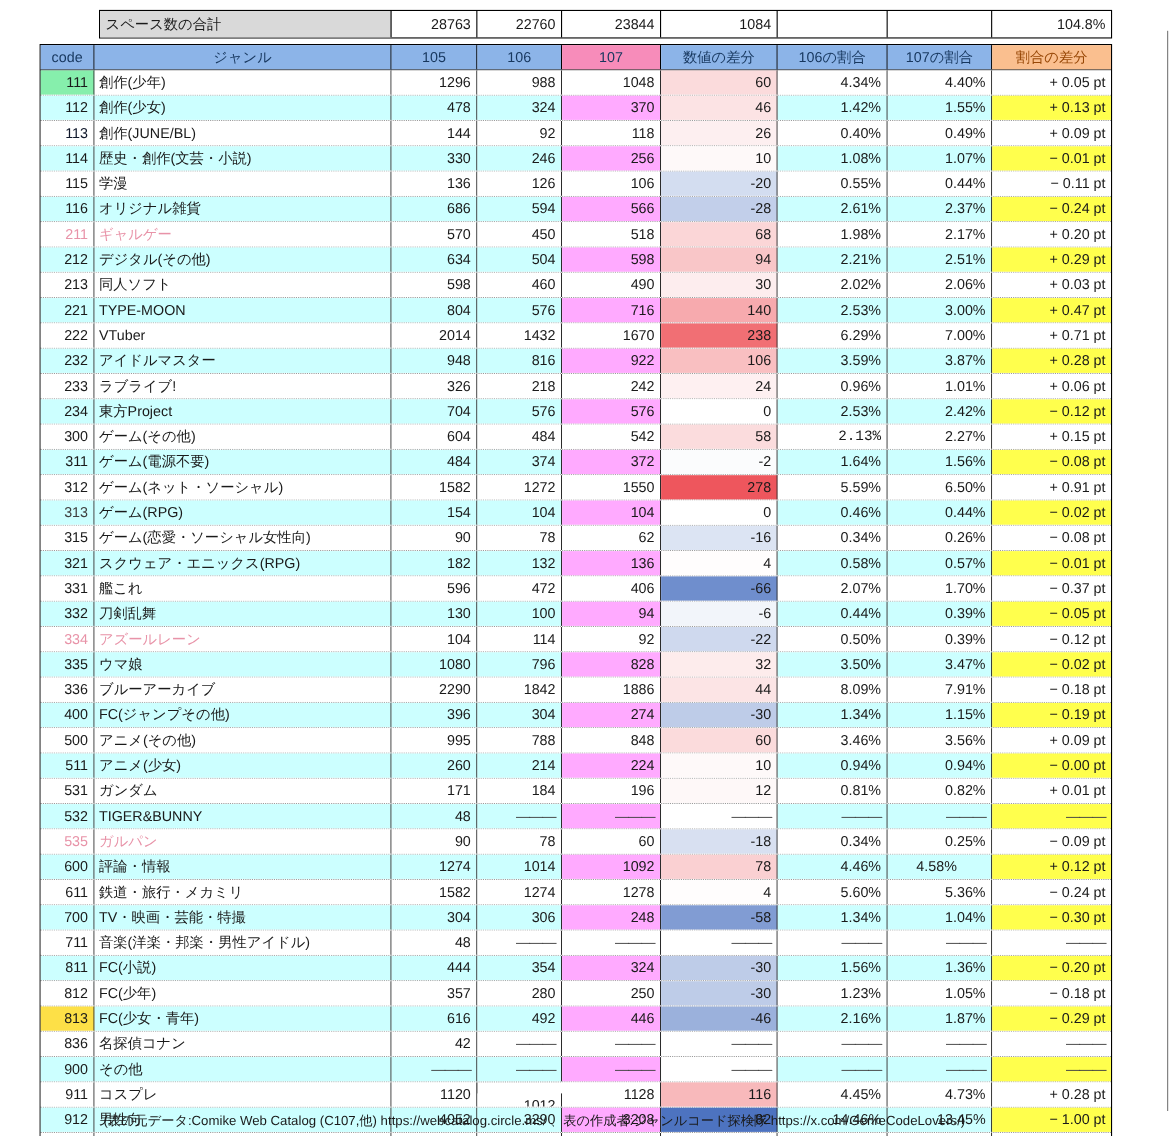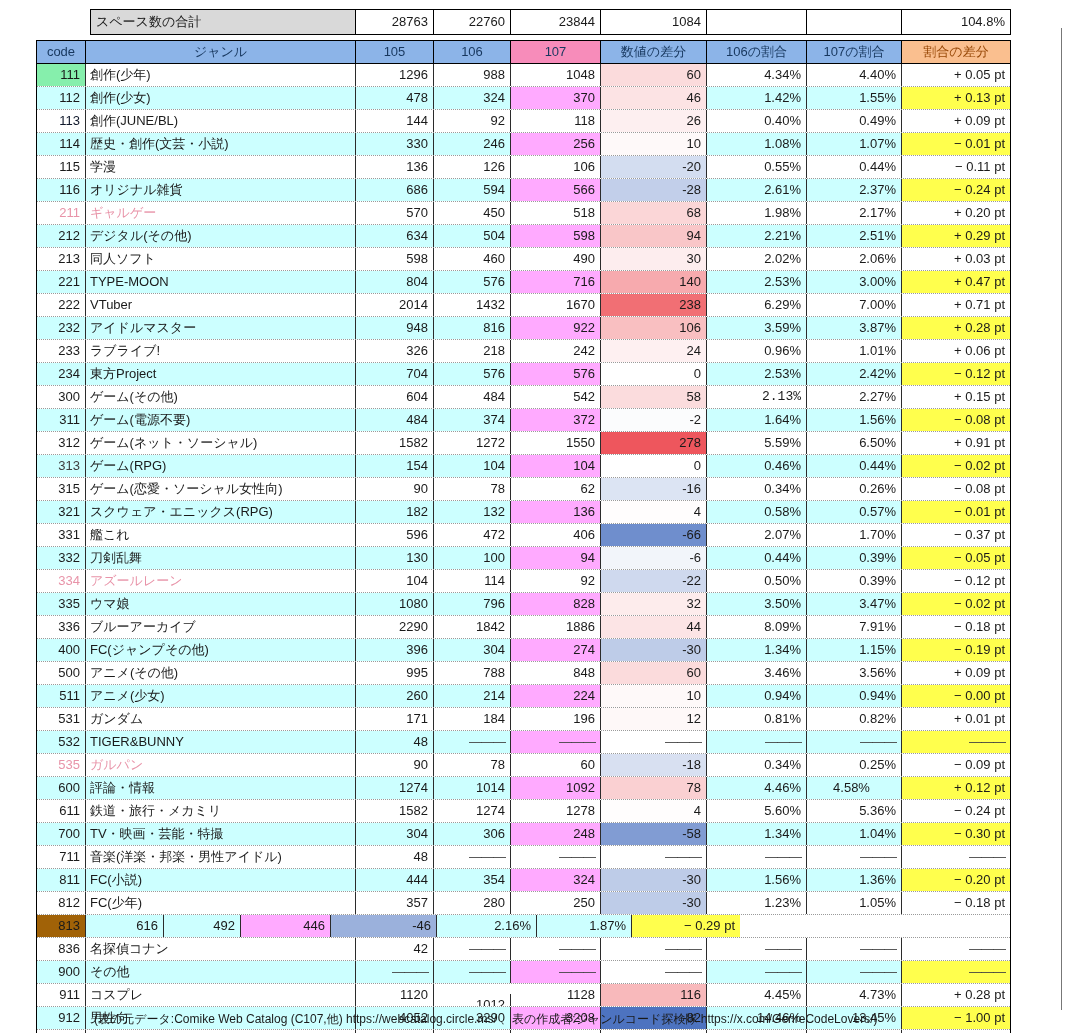--- a/index.html
+++ b/index.html
@@ -464,21 +464,22 @@
           <div class="cell c-genre al" style="background: rgb(255, 255, 255); color: rgb(26, 26, 26);">FC(少年)</div>
           <div class="cell c-105 ar" style="background: rgb(255, 255, 255);">357</div>
           <div class="cell c-106 ar" style="background: rgb(255, 255, 255);">280</div>
           <div class="cell c-107 ar" style="background: rgb(255, 255, 255);">250</div>
           <div class="cell c-diff ar" style="background: rgb(190, 204, 232);">-30</div>
           <div class="cell c-p106 ar" style="background: rgb(255, 255, 255);">1.23%</div>
           <div class="cell c-p107 ar" style="background: rgb(255, 255, 255);">1.05%</div>
           <div class="cell c-pt ar" style="background: rgb(255, 255, 255);">− 0.18 pt</div>
         </div>
         <div class="row">
-          <div class="cell c-code ar" style="background: #a16207; color: rgb(26, 26, 26);">813</div>
+          <div class="cell c-code ar" style="background: #fde047; color: rgb(26, 26, 26);">813</div>
+          <div class="cell c-genre al" style="background: rgb(204, 255, 255); color: rgb(26, 26, 26);">FC(少女・青年)</div>
           <div class="cell c-105 ar" style="background: rgb(204, 255, 255);">616</div>
           <div class="cell c-106 ar" style="background: rgb(204, 255, 255);">492</div>
           <div class="cell c-107 ar" style="background: rgb(255, 170, 255);">446</div>
           <div class="cell c-diff ar" style="background: rgb(155, 177, 220);">-46</div>
           <div class="cell c-p106 ar" style="background: rgb(204, 255, 255);">2.16%</div>
           <div class="cell c-p107 ar" style="background: rgb(204, 255, 255);">1.87%</div>
           <div class="cell c-pt ar" style="background: rgb(255, 255, 77);">− 0.29 pt</div>
         </div>
         <div class="row">
           <div class="cell c-code ar" style="background: rgb(255, 255, 255); color: rgb(26, 26, 26);">836</div>

